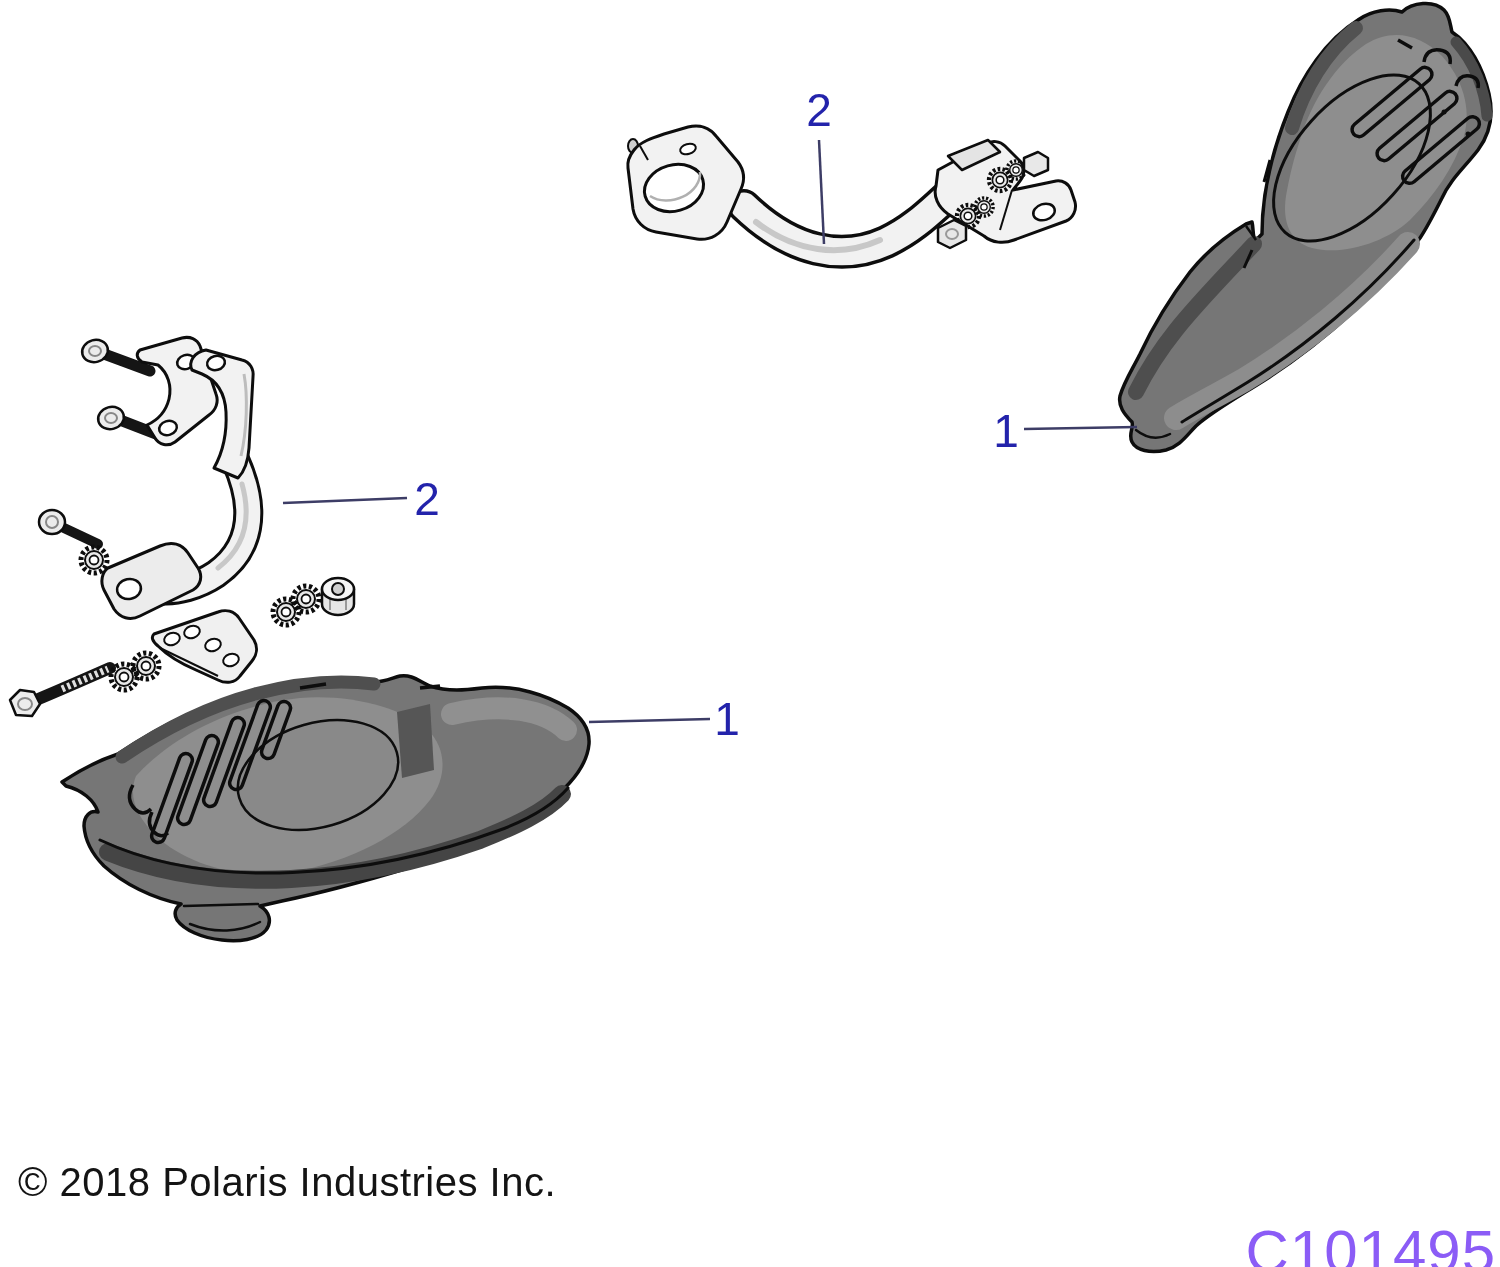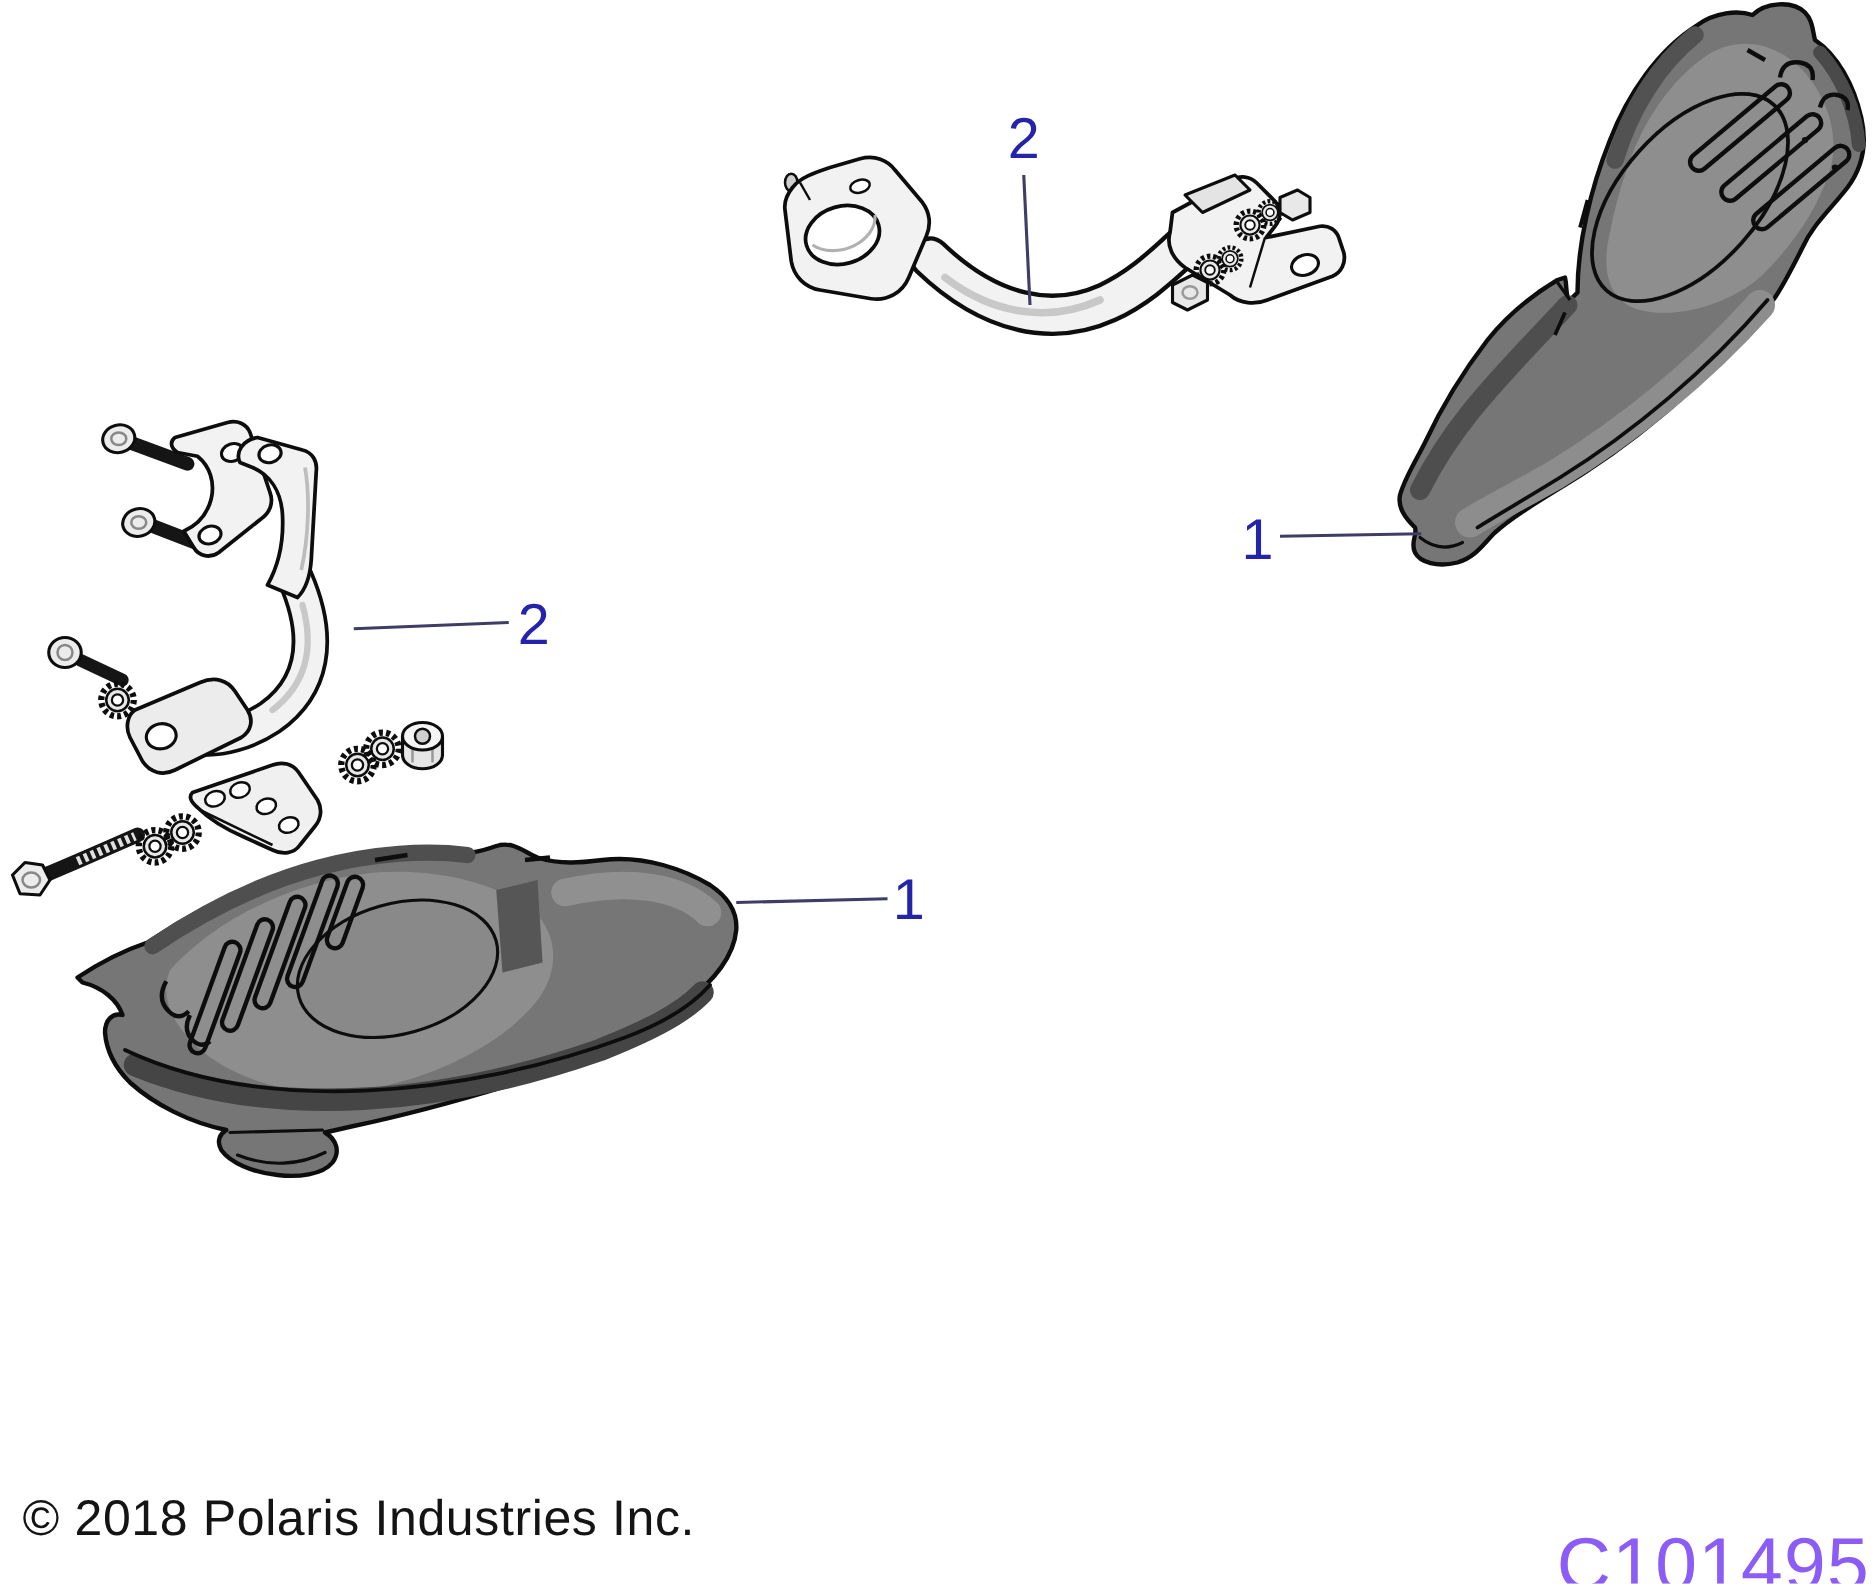--- a/index.html
+++ b/index.html
@@ -17,21 +17,21 @@
   }
   .stage svg {
     position: absolute;
     left: 0;
     top: 0;
     display: block;
   }
   .footer-copyright {
     position: absolute;
     left: 18px;
-    top: 1193px;
+    top: 1160px;
     font-size: 40px;
     line-height: 1.1;
     color: #141414;
     letter-spacing: 0.5px;
     white-space: nowrap;
   }
   .footer-code {
     position: absolute;
     right: 4px;
     top: 1222px;

